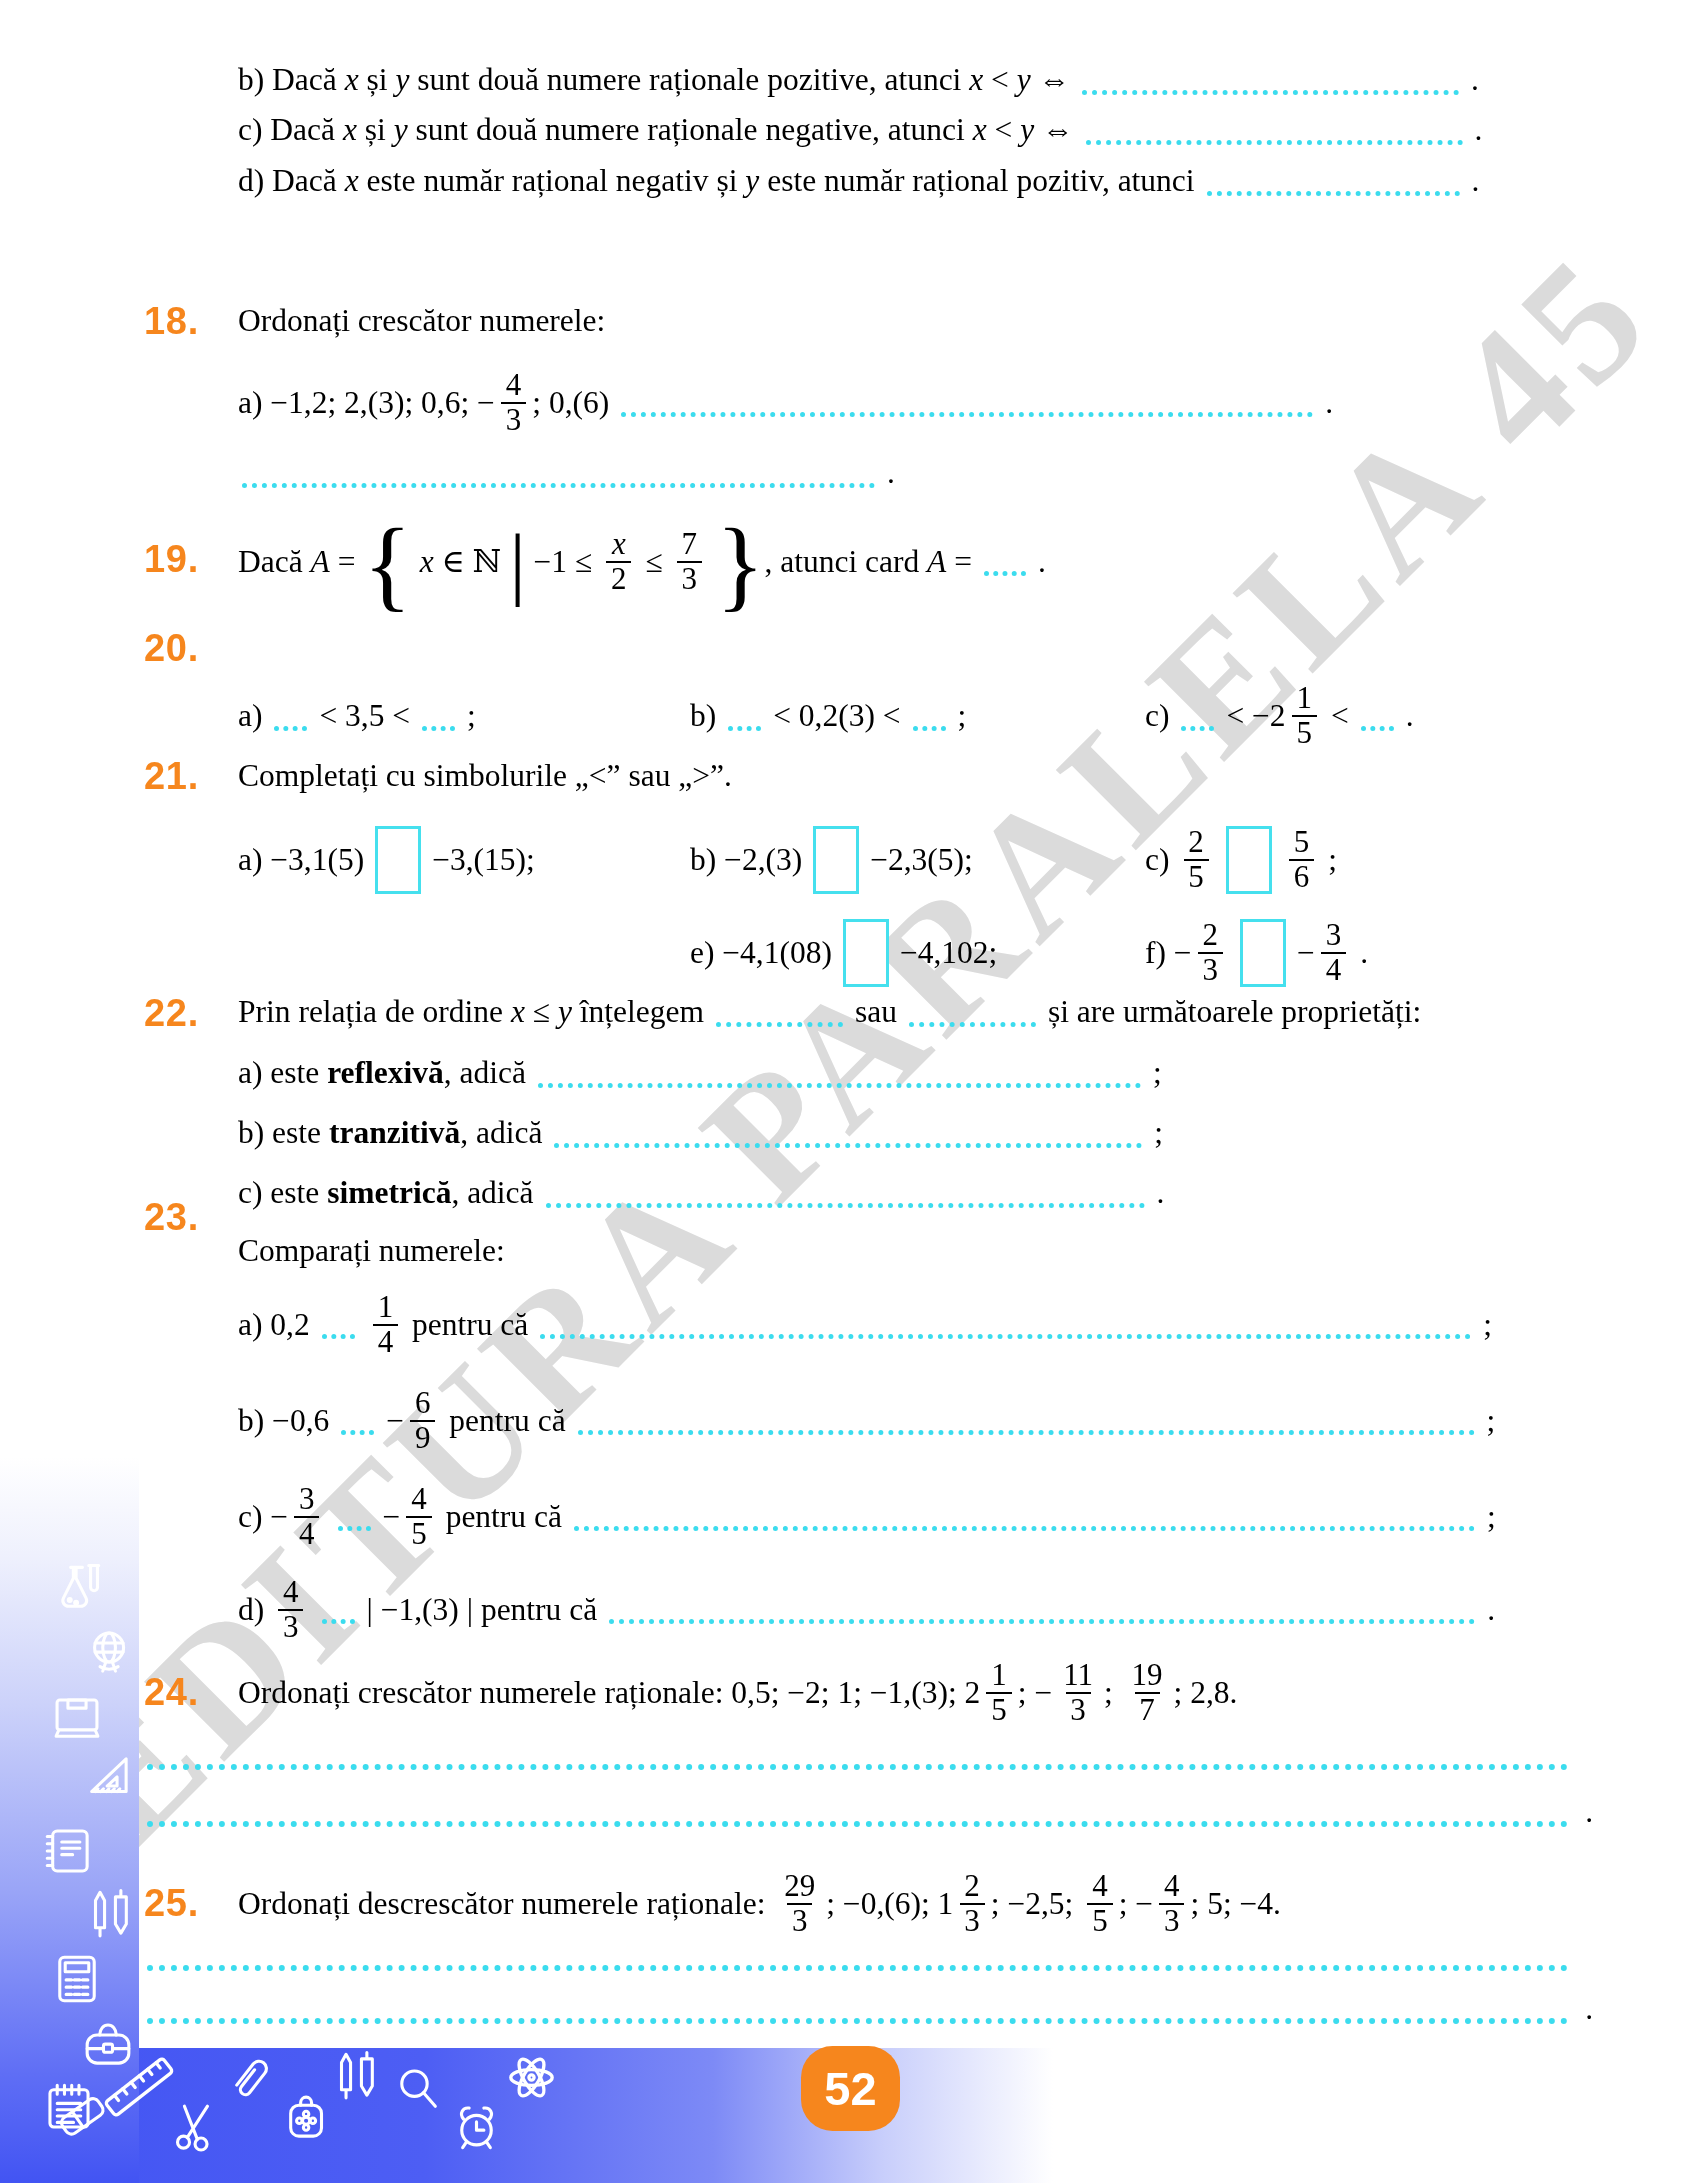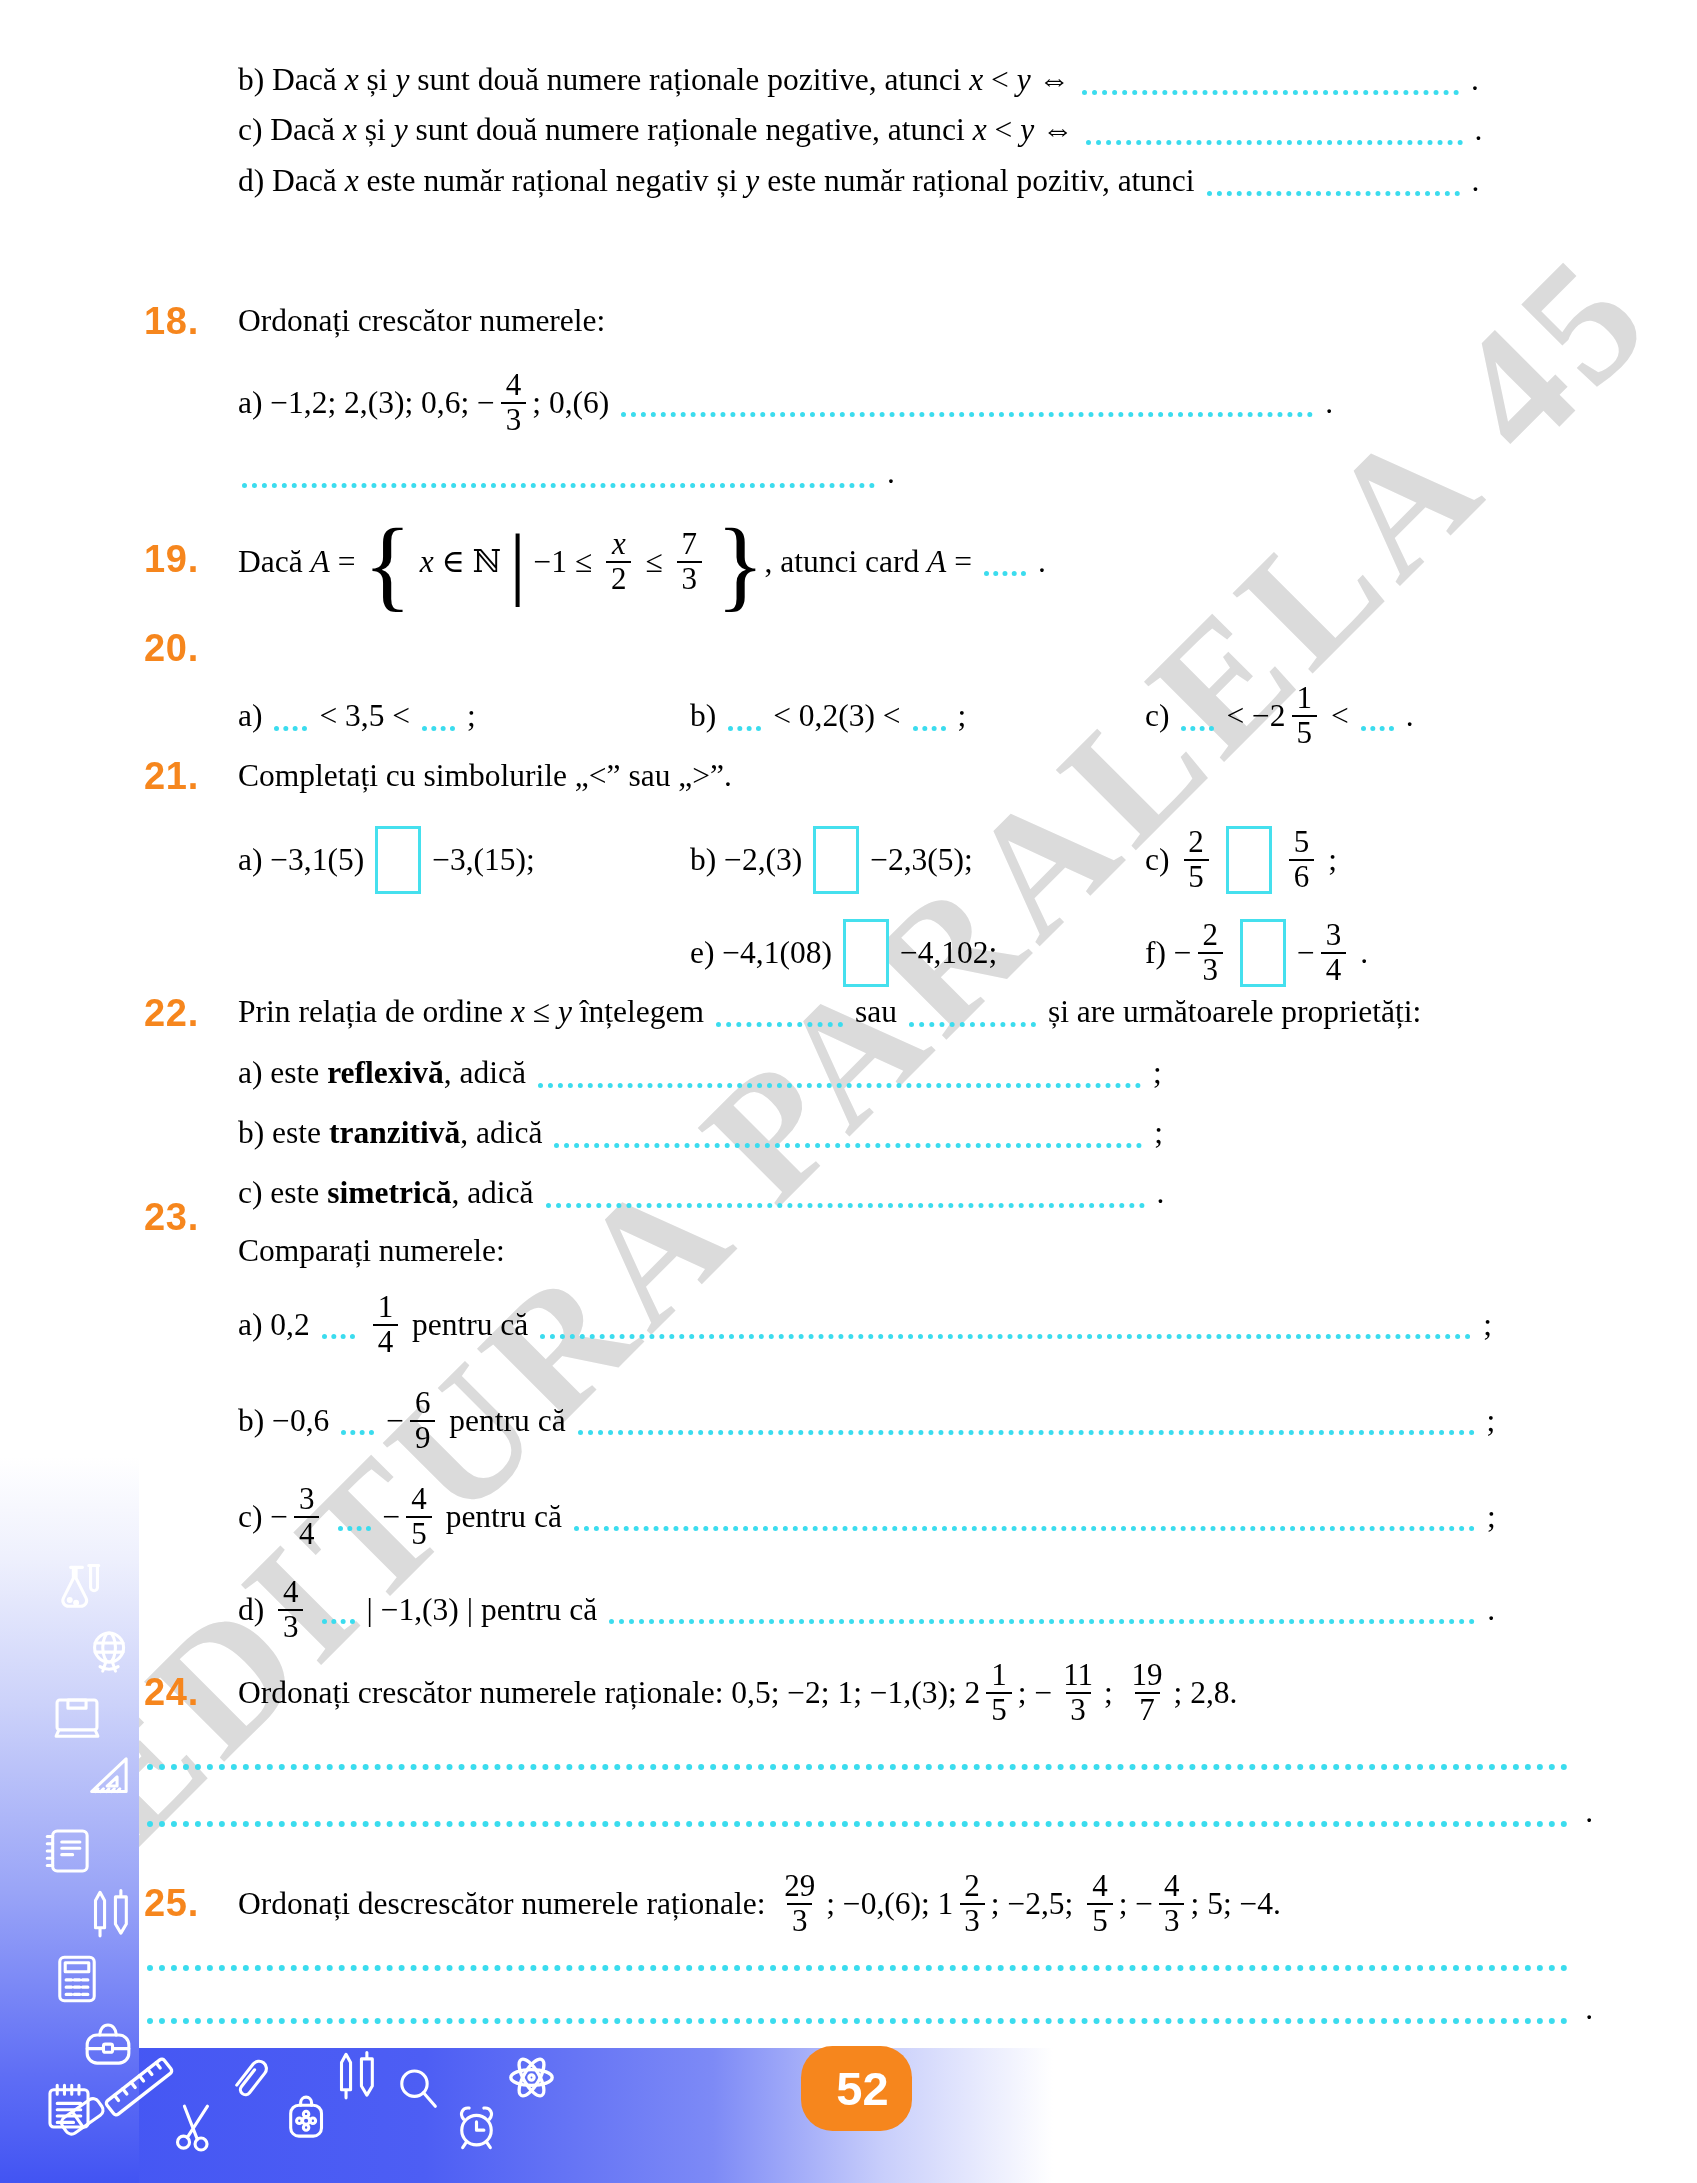--- a/index.html
+++ b/index.html
@@ -28,21 +28,21 @@
   
   .sidebar{position:absolute;left:0;top:1457px;width:139px;height:726px;z-index:3;
     background:linear-gradient(180deg,#ffffff 0%,#eef0fd 14%,#ccd2fa 34%,#99a4f7 60%,#5f6ef5 85%,#4254f3 100%);}
   .bottombar{position:absolute;left:0;top:2048px;width:1698px;height:136px;z-index:2;
     background:linear-gradient(90deg,#4254f3 0%,#4d5ef4 25%,#7d8af6 42%,#c8cefb 52%,#ffffff 62%);}
   .icon{position:absolute;z-index:4;}
   .icon svg{display:block;stroke:#fff;fill:none;stroke-width:3.4;stroke-linecap:round;stroke-linejoin:round;}
   
   .badge{position:absolute;left:801px;top:2046px;width:99px;height:85px;border-radius:31.5px;background:#f6861d;
     display:flex;align-items:center;justify-content:center;color:#fff;z-index:4;
-    font-family:"Liberation Sans","DejaVu Sans",sans-serif;font-weight:800;font-size:47px;padding-left:12px;}
+    font-family:"Liberation Sans","DejaVu Sans",sans-serif;font-weight:800;font-size:47px;}
 </style>
 </head>
 <body>
 
 <div class="page">
 
   <div class="watermark">EDITURA PARALELA 45</div>
 
   <div class="row" style="left:226px;top:58px;height:44px">
       <span>b) Dacă </span>

